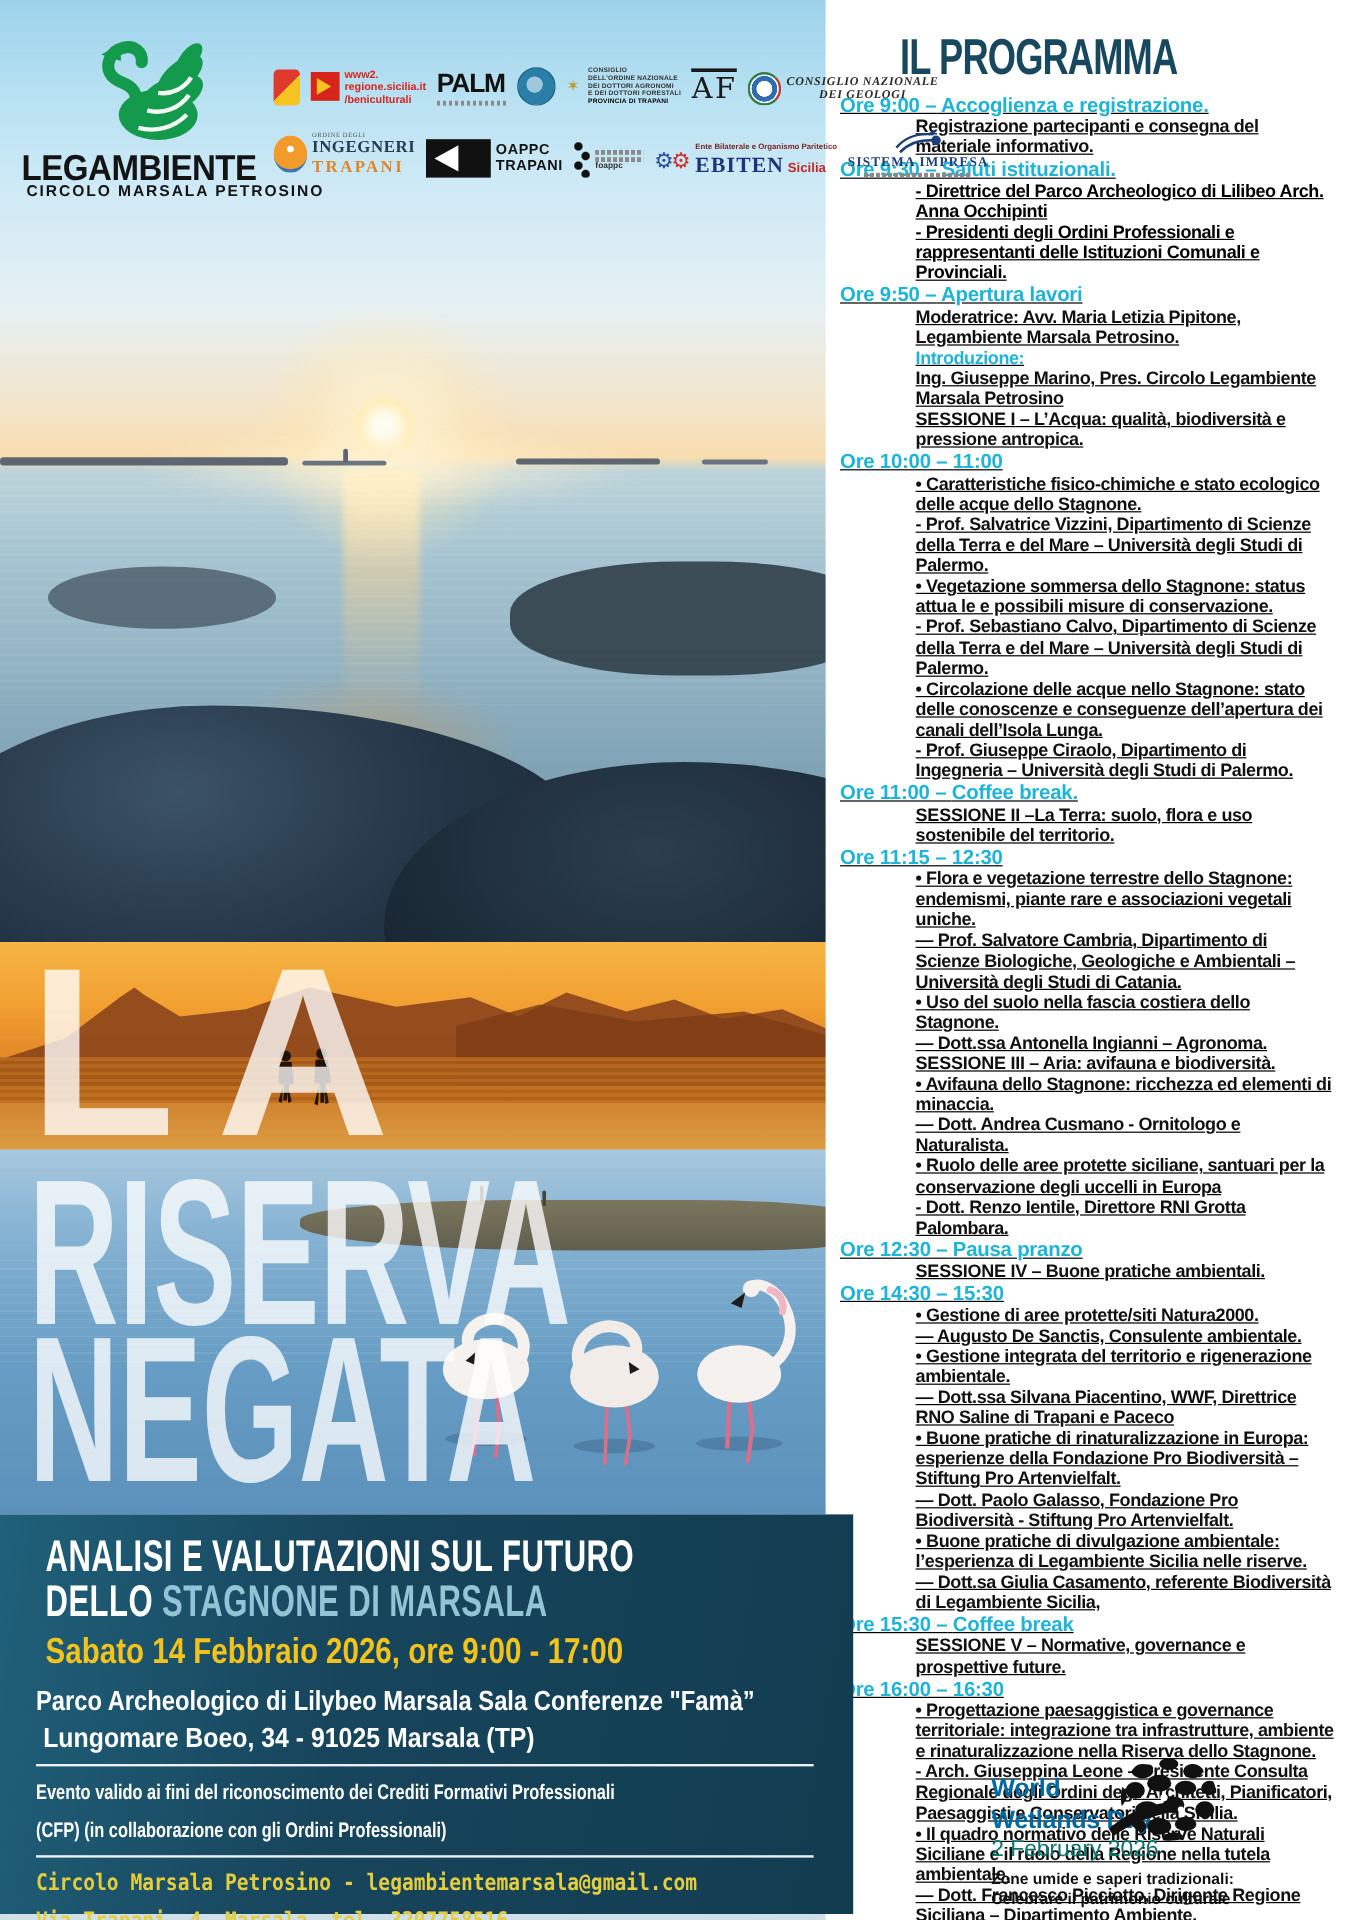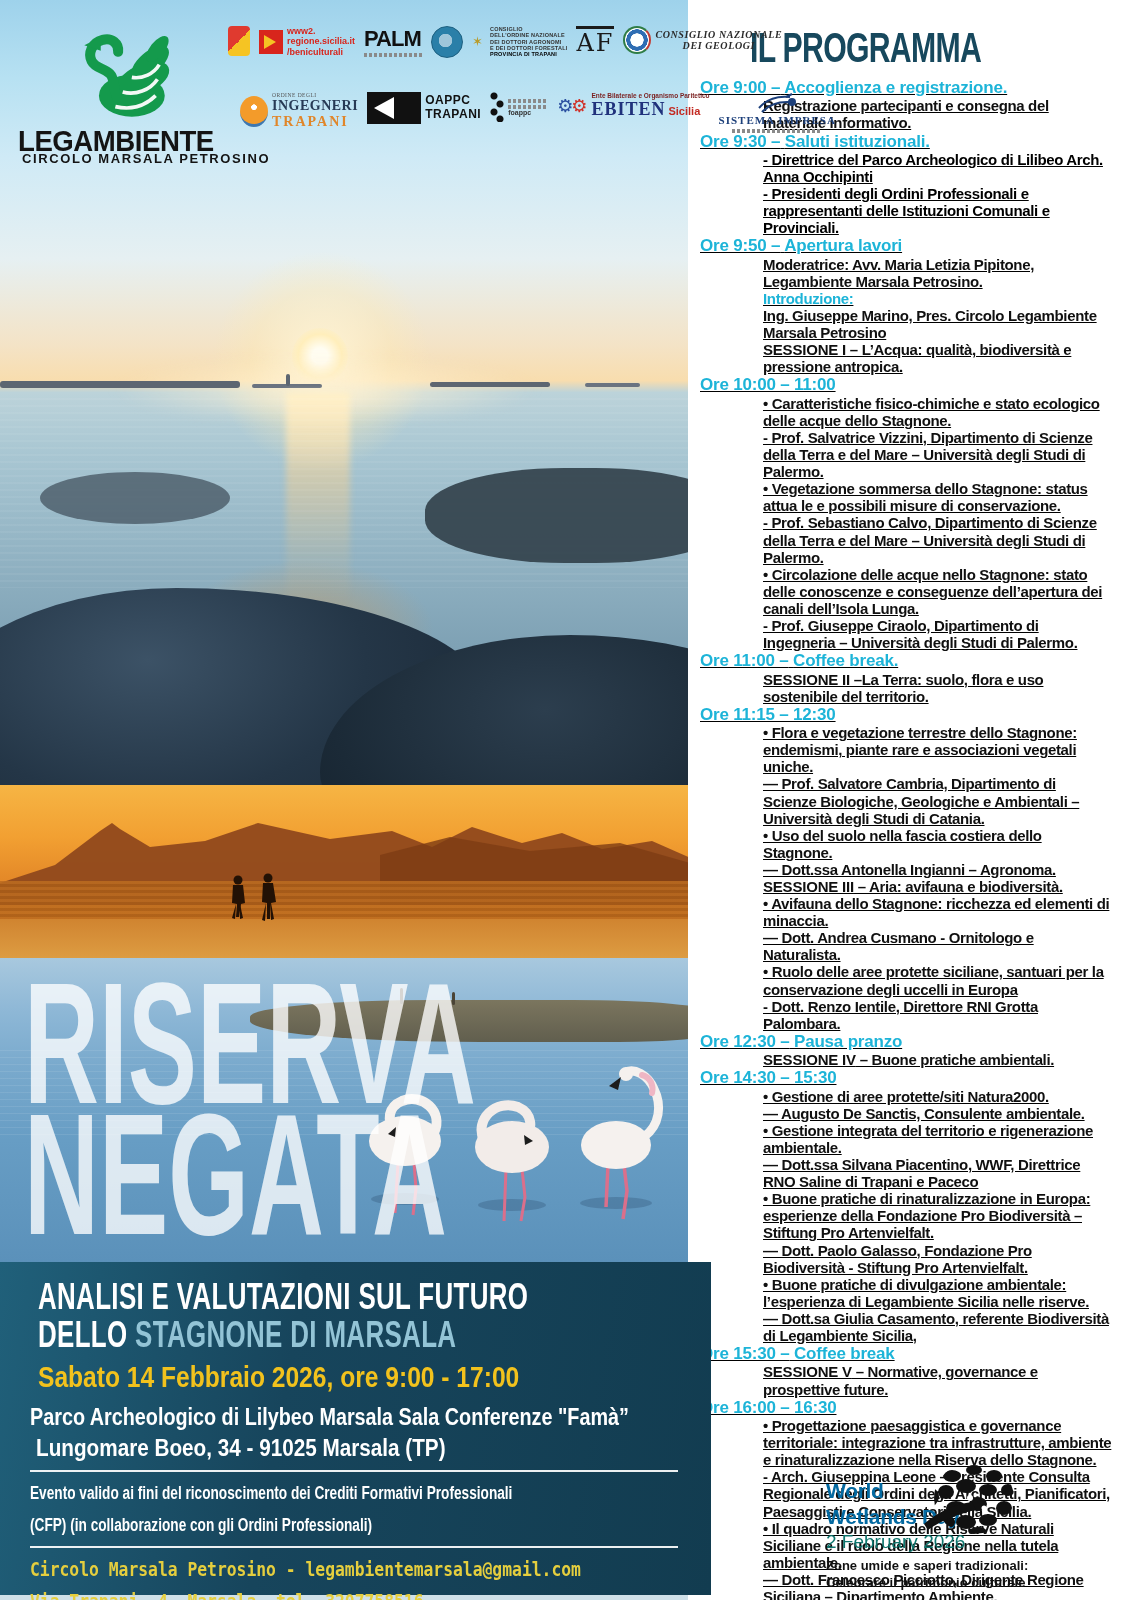--- a/index.html
+++ b/index.html
@@ -48,23 +48,23 @@
   
   .hero-word{position:absolute;left:24px;color:rgba(255,255,255,.78);font-weight:bold;line-height:1;z-index:5;white-space:nowrap;}
   .word-la{top:778px;font-size:200px;letter-spacing:34px;}
   .word-riserva{top:957px;font-size:173px;transform:scaleX(.60);transform-origin:left top;}
   .word-negata{top:1088px;font-size:173px;transform:scaleX(.60);transform-origin:left top;}
 
   
   .lega{z-index:6;}
   .lega-name{left:18px;top:124px;font-size:30px;font-weight:bold;color:#141414;letter-spacing:-.5px;transform:scaleX(.92);transform-origin:left;}
   .lega-sub{left:22px;top:151px;font-size:13px;font-weight:bold;color:#141414;letter-spacing:1.6px;}
-  .logo-row{position:absolute;display:flex;align-items:flex-start;gap:9px;z-index:6;}
+  .logo-row{position:absolute;display:flex;align-items:flex-end;gap:9px;z-index:6;}
   .row1{left:228px;top:26px;width:472px;height:62px;}
-  .row2{left:240px;top:92px;width:478px;height:56px;}
+  .row2{left:228px;top:92px;width:478px;height:56px;}
   .plogo{display:flex;align-items:center;gap:4px;flex:none;}
   .tinylines{display:flex;flex-direction:column;line-height:1.15;}
   .crest{width:22px;height:30px;border-radius:4px;background:linear-gradient(135deg,#e03a2f 50%,#f5c423 50%);}
   .bc-icon{width:24px;height:24px;background:#d8251c;position:relative;flex:none;}
   .bc-icon::after{content:"";position:absolute;left:5px;top:5px;border-top:7px solid transparent;border-bottom:7px solid transparent;border-left:12px solid #f5c423;}
   .bc-text span{color:#d8251c;font-size:9px;font-weight:bold;}
   .palm-text{font-size:22px;font-weight:bold;color:#111;letter-spacing:-1px;}
   .mini-bars{height:4px;background:repeating-linear-gradient(90deg,#8a8a8a 0 3px,transparent 3px 5px);margin-top:2px;}
   .coin{width:30px;height:30px;border-radius:50%;background:radial-gradient(circle at 45% 45%,#9fc6da 0 28%,#2a7fa8 30% 100%);border:1px solid #1c5f80;}
   .agr-text span{font-size:5.5px;color:#333;font-weight:bold;letter-spacing:.2px;}
@@ -204,20 +204,21 @@
         <path d="M50,112 l3,26 l-4,28" stroke="#db6f8b" stroke-width="3.5" fill="none"></path>
         <ellipse cx="42" cy="92" rx="35" ry="24" fill="#f5f1ee"></ellipse>
         <path d="M70,84 C86,72 88,52 80,36 C74,22 60,14 50,20" stroke="#f5f1ee" stroke-width="9" fill="none" stroke-linecap="round"></path>
         <path d="M78,40 C80,32 76,24 68,22" stroke="#efb6c4" stroke-width="6" fill="none" stroke-linecap="round"></path>
         <circle cx="52" cy="21" r="7" fill="#f5f1ee"></circle>
         <path d="M47,24 l-12,9 l9,4 z" fill="#1c1c1c"></path>
       </g>
     </svg>
   </div>
 
+  <div class="hero-word word-la">LA</div>
   <div class="hero-word word-riserva">RISERVA</div>
   <div class="hero-word word-negata">NEGATA</div>
 
   <svg class="abs lega" style="left:75px;top:28px" width="110" height="96" viewBox="0 0 120 105">
     <g fill="#149a4c">
       <ellipse cx="62" cy="74" rx="36" ry="23"></ellipse>
       <ellipse cx="74" cy="56" rx="31" ry="16" transform="rotate(-25 74 56)"></ellipse>
       <ellipse cx="82" cy="38" rx="25" ry="12" transform="rotate(-40 82 38)"></ellipse>
       <ellipse cx="90" cy="23" rx="17" ry="8" transform="rotate(-52 90 23)"></ellipse>
     </g>

